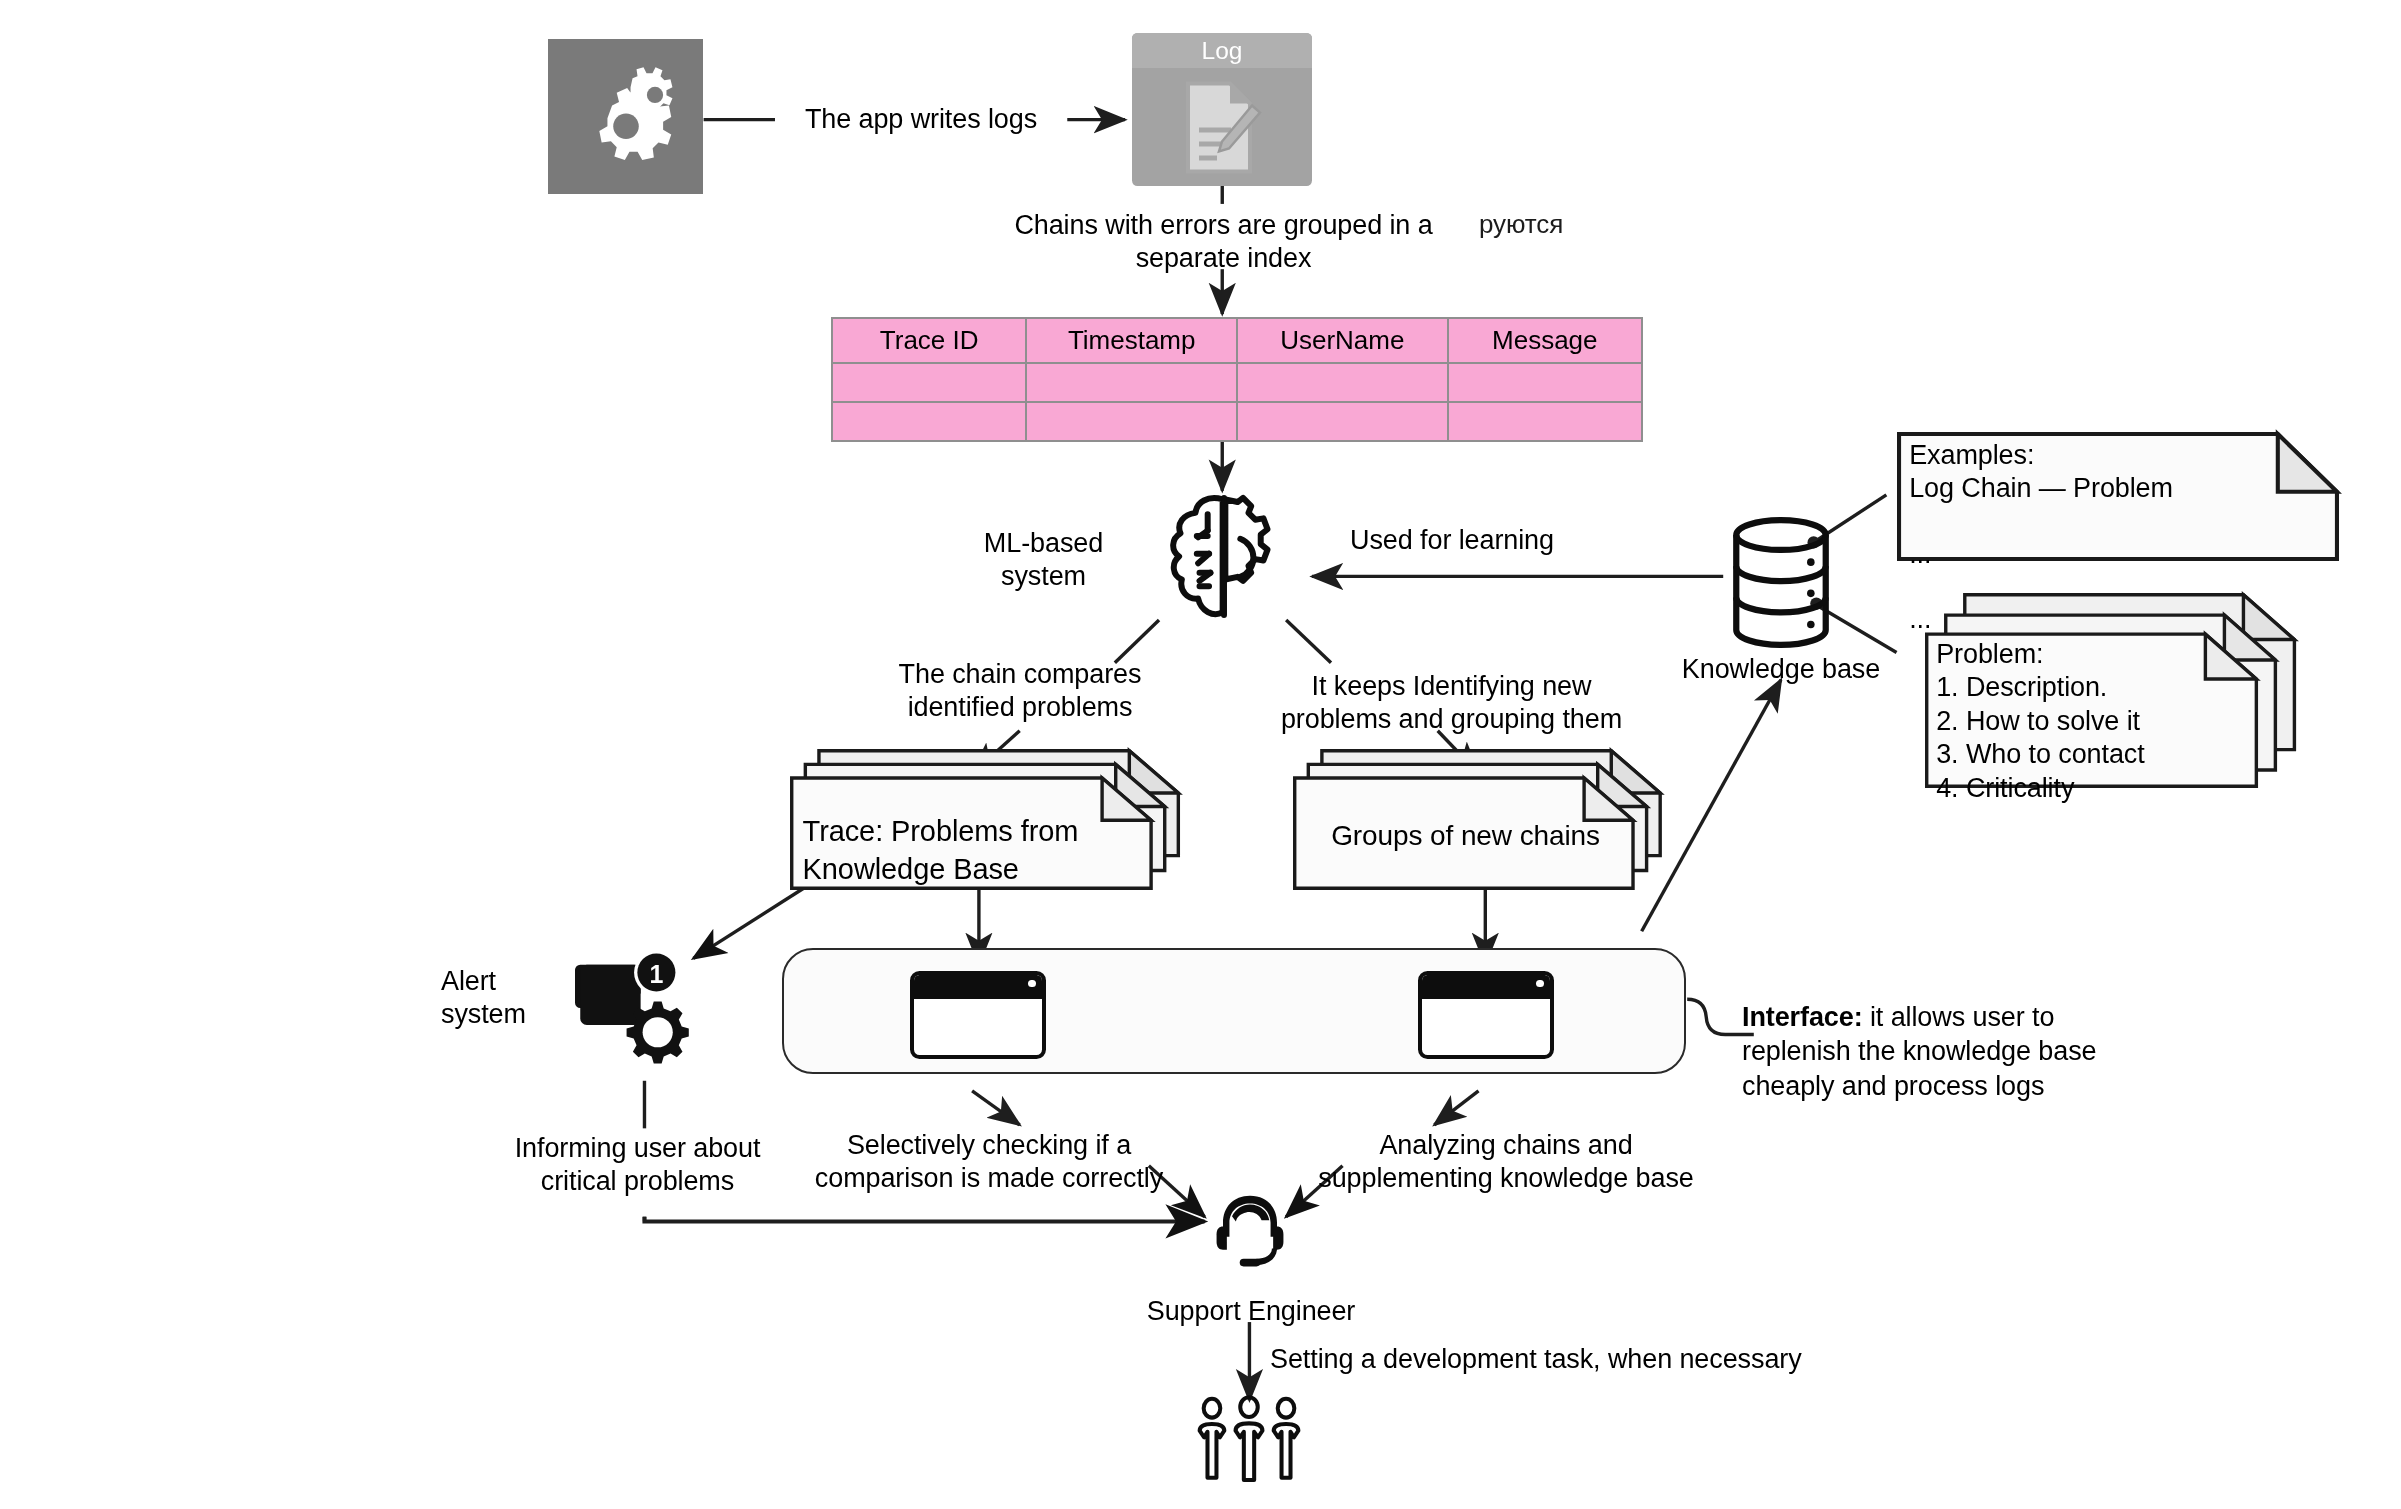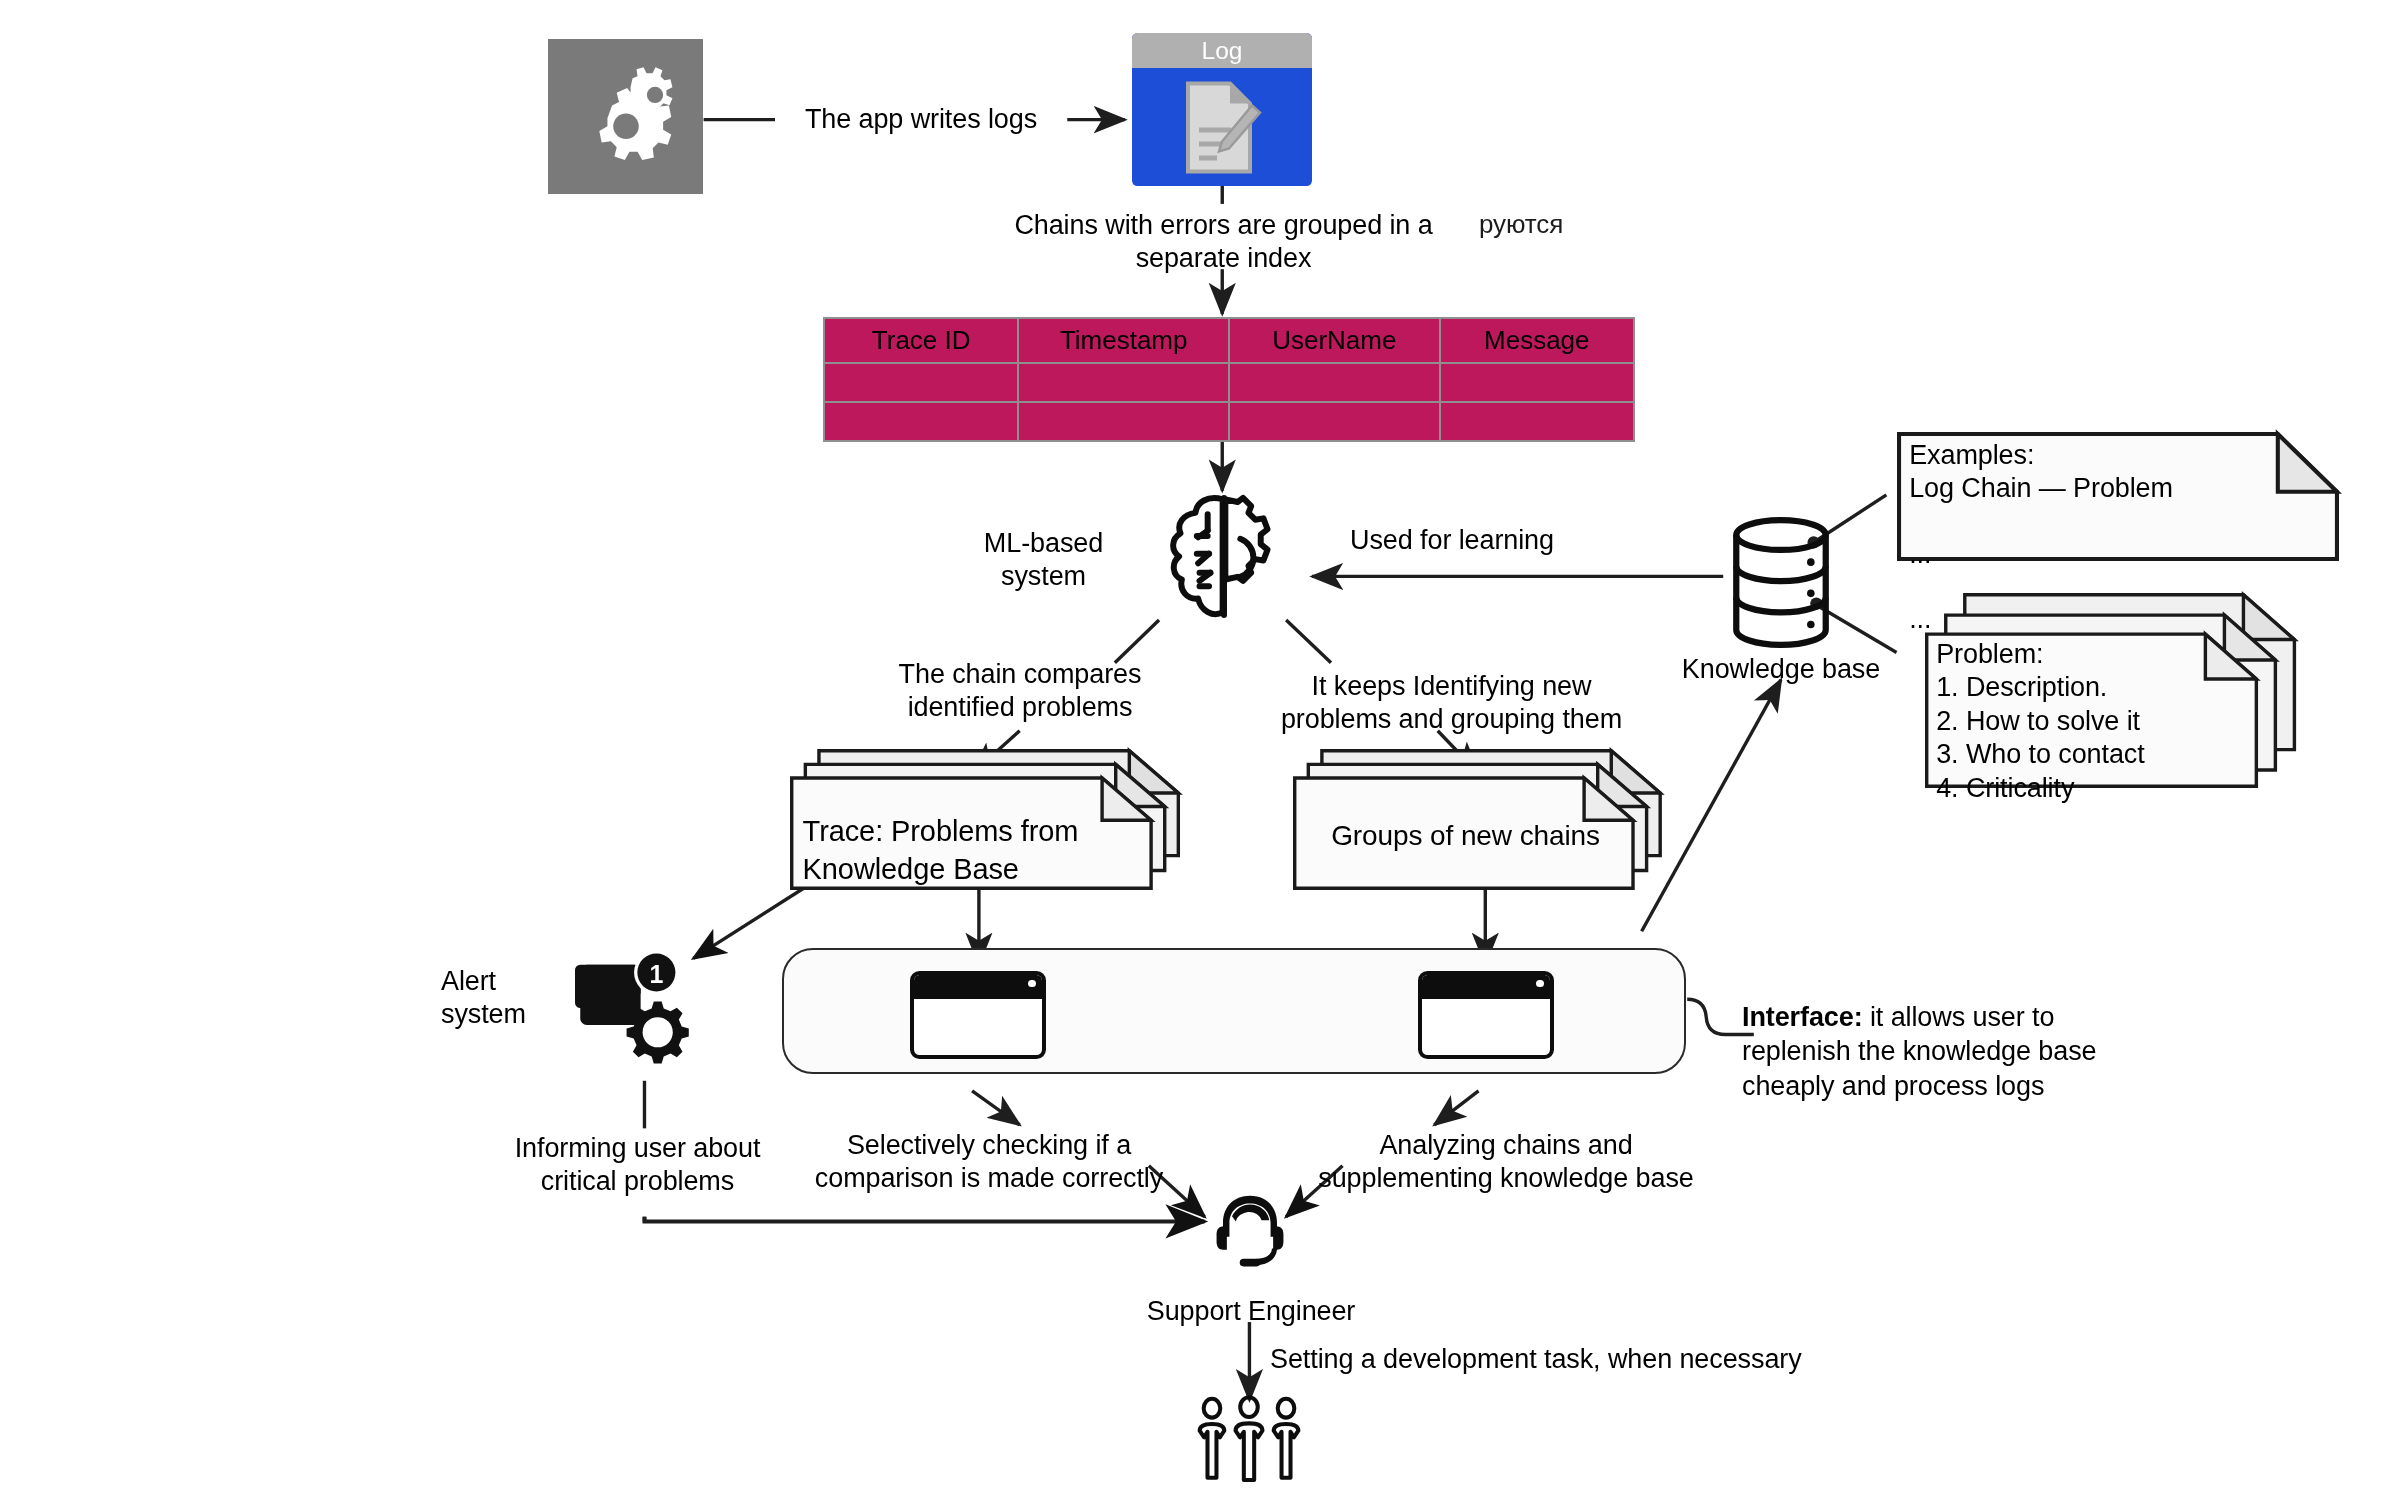--- a/index.html
+++ b/index.html
@@ -40,21 +40,21 @@
     position: absolute;
     background: #7a7a7a;
     display: flex;
     align-items: center;
     justify-content: center;
   }
 
   
   .log-card {
     position: absolute;
-    background: #1d4ed8;
+    background: #a3a3a3;
     border-radius: 5.4px;
     overflow: hidden;
     display: flex;
     flex-direction: column;
   }
   .log-card .hdr {
     height: 35px;
     background: #b0b0b0;
     color: #ffffff;
     font-size: 24.5px;
@@ -66,22 +66,23 @@
     flex: 1;
     display: flex;
     align-items: center;
     justify-content: center;
   }
 
   
   .trace-table {
     position: absolute;
     border-collapse: collapse;
-    background: #be185d;
+    background: #f9a8d4;
     table-layout: fixed;
+    margin-left: 8px;
   }
   .trace-table td, .trace-table th {
     border: 2px solid #8f8f8f;
     font-weight: normal;
     font-size: 26px;
     text-align: center;
     padding: 0;
   }
   .trace-table th { height: 45px; }
   .trace-table td { height: 39px; }

